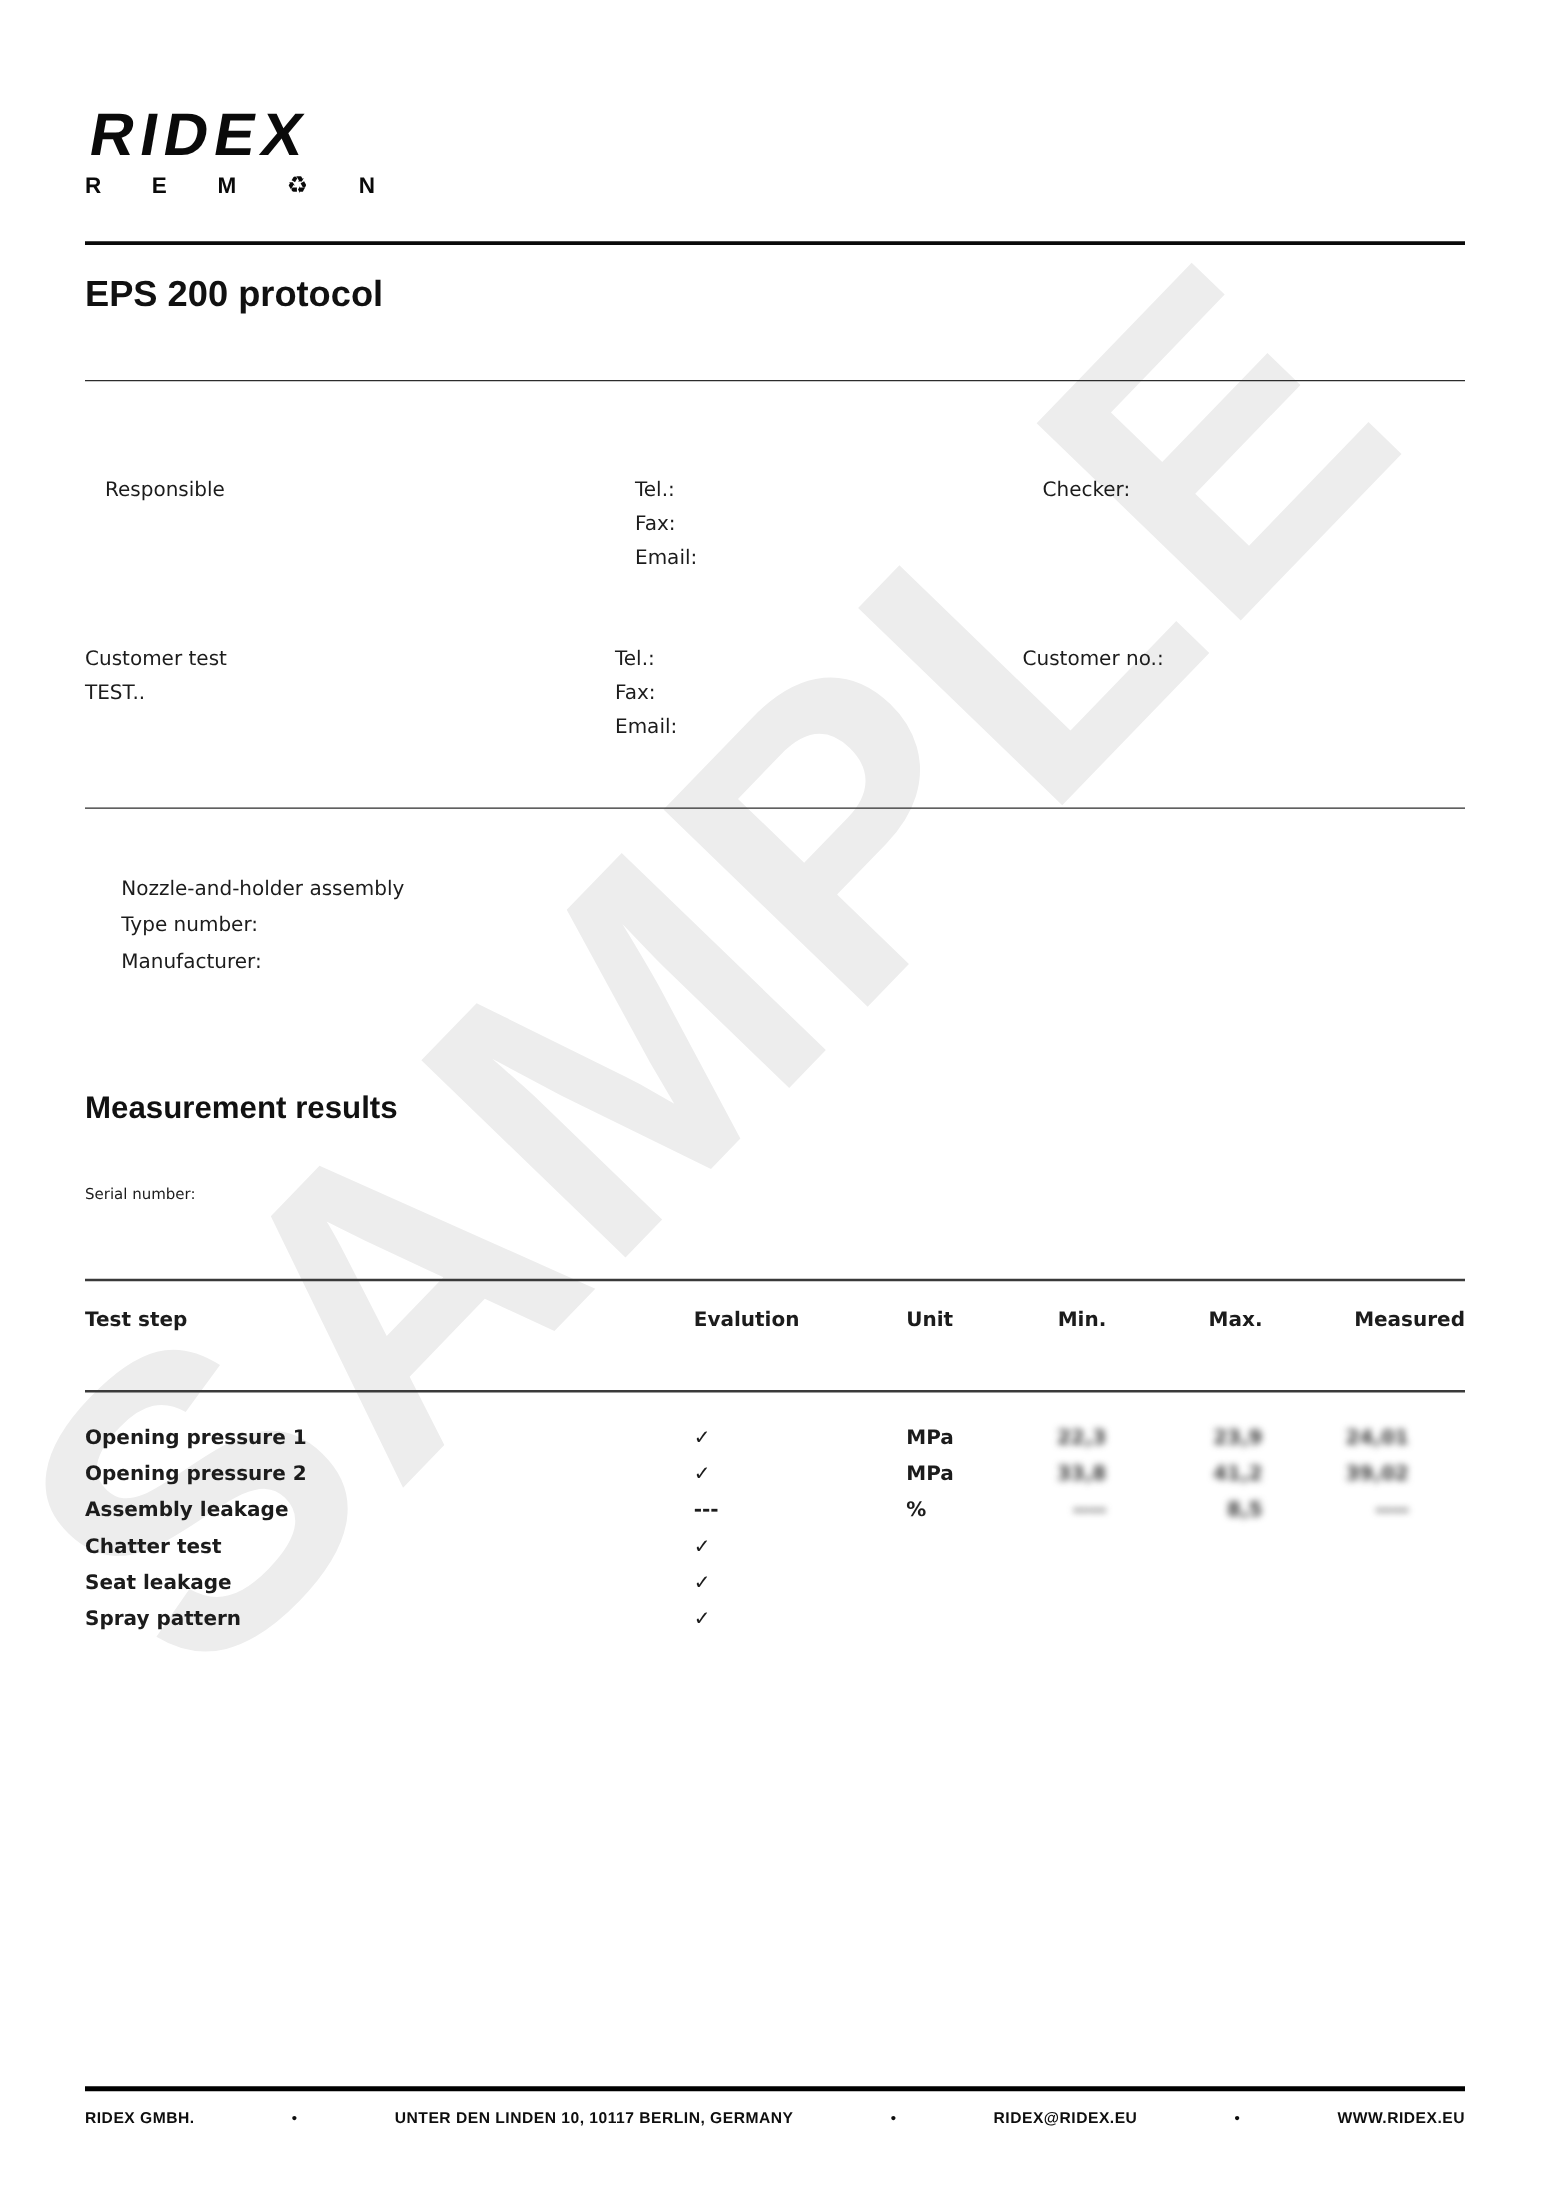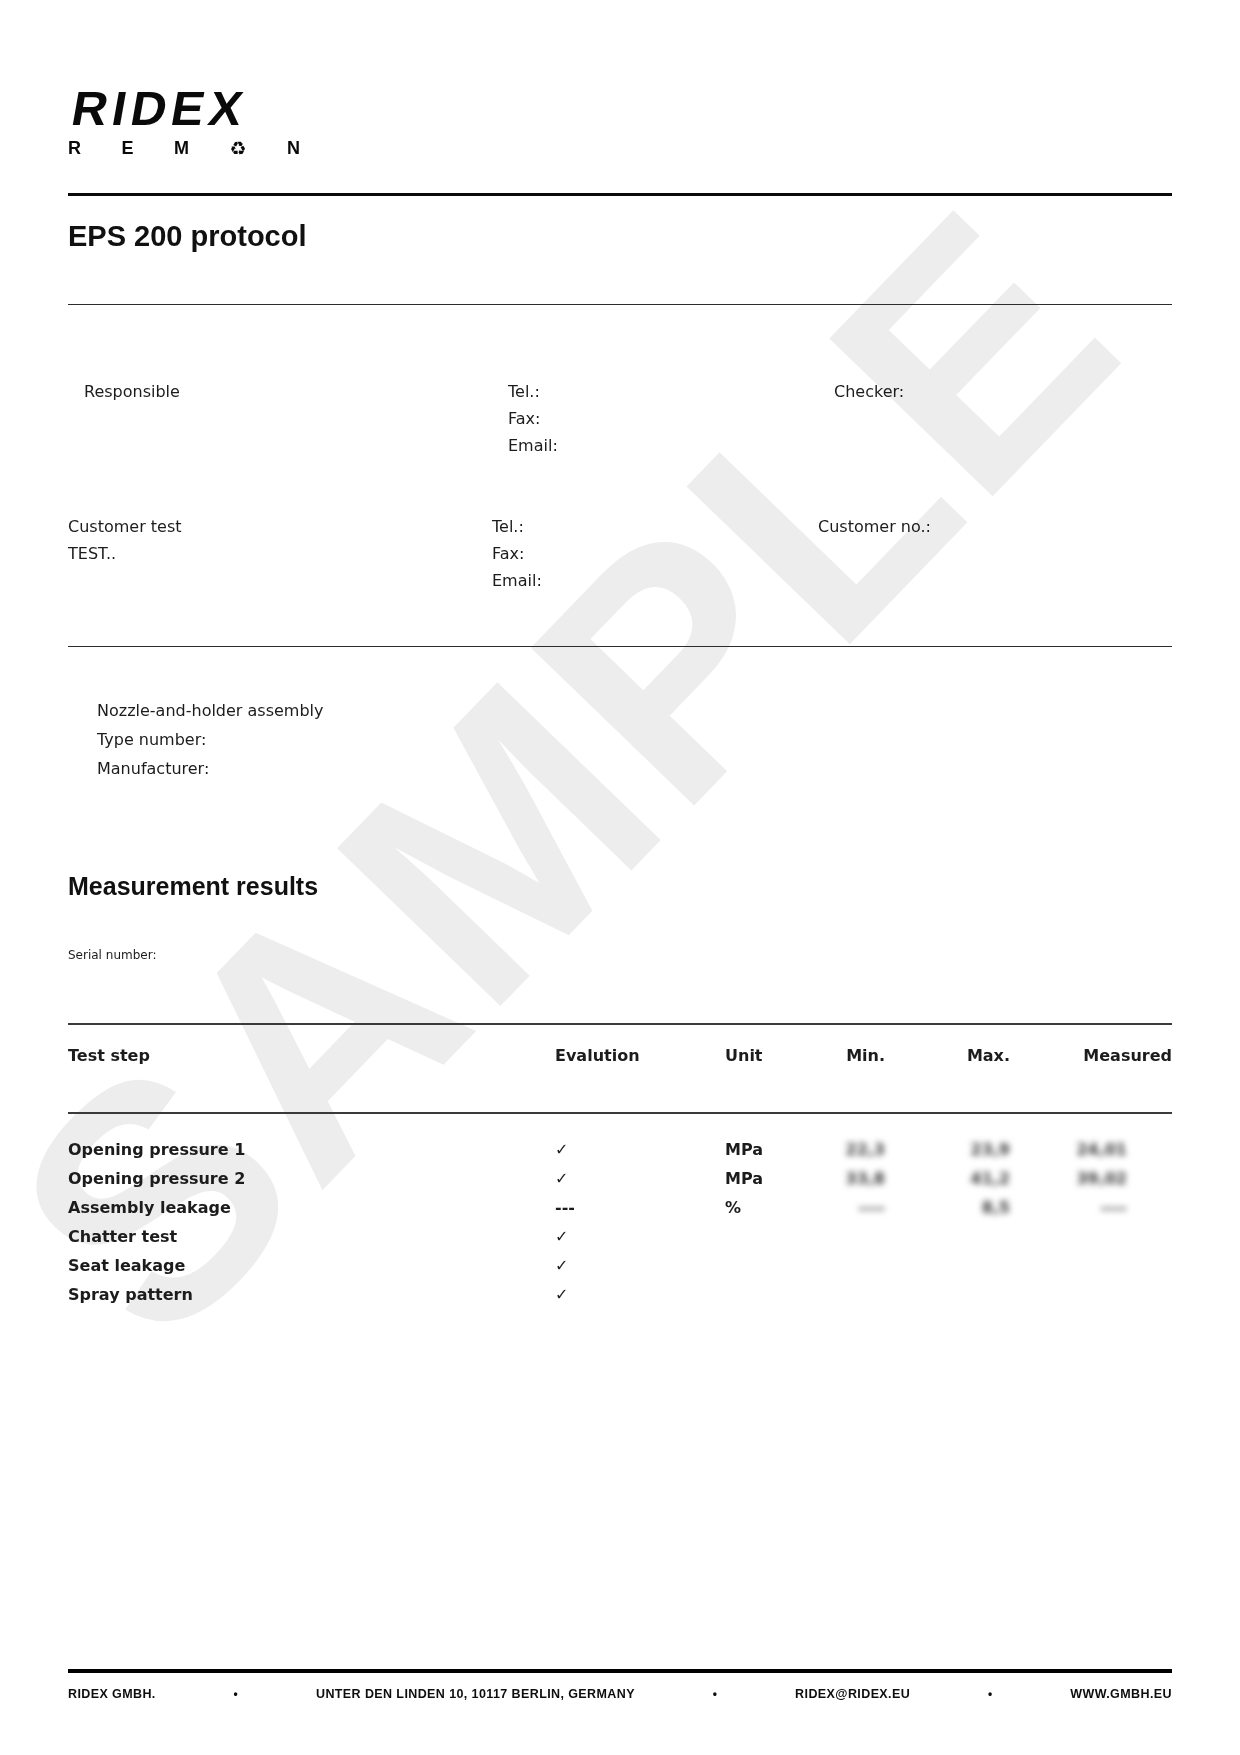--- a/index.html
+++ b/index.html
@@ -211,17 +211,17 @@
       </div>
 
     <div class="rule rule-footer"></div>
     <div class="footer-row">
       <span>RIDEX GMBH.</span>
       <span class="dot">•</span>
       <span>UNTER DEN LINDEN 10, 10117 BERLIN, GERMANY</span>
       <span class="dot">•</span>
       <span>RIDEX@RIDEX.EU</span>
       <span class="dot">•</span>
-      <span>WWW.GMBH.EU</span>
+      <span>WWW.RIDEX.EU</span>
     </div>
 
   </div>
 </div>
 
 </body></html>

